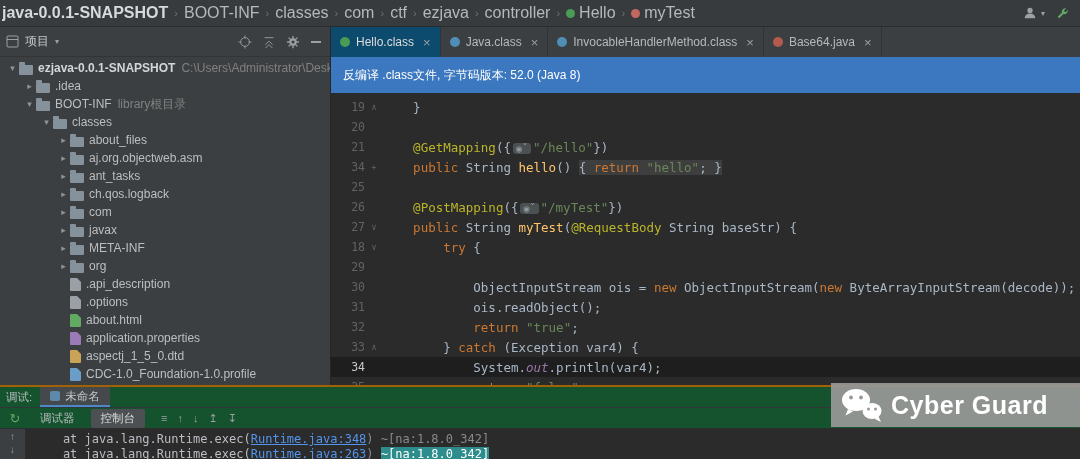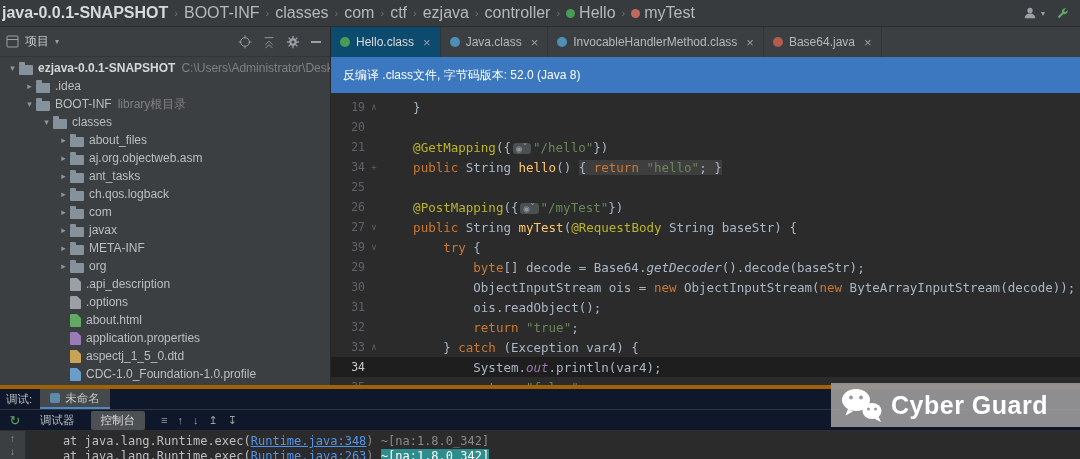--- a/index.html
+++ b/index.html
@@ -66,21 +66,21 @@
   .lnum { width:34px; flex:none; text-align:right; color:#606366; font-size:11.5px; }
   .lfold { width:18px; flex:none; text-align:center; color:#5e6264; font-size:9px; }
   .lcontent { flex:1; min-width:0; overflow:hidden; white-space:pre; }
   .pln { color:#a9b7c6; } .kw { color:#cc7832; } .str { color:#6a8759; }
   .ann { color:#bbb529; } .mth { color:#ffc66b; }
   .stc { color:#a9b7c6; font-style:italic; } .fld { color:#9876aa; font-style:italic; }
   .fold { background:rgba(255,255,255,.09); }
   .inlay { background:#4b5052; color:#8f9a9f; border-radius:3px; font-size:10px; padding:0 3px; margin:0 2px; }
 
   
-  .bottom { height:74px; background:#0f172a; border-top:4px solid #a16207; display:flex; flex-direction:column; }
+  .bottom { height:74px; background:#14532d; border-top:2px solid #a16207; display:flex; flex-direction:column; }
   .bottom-header { height:20px; flex:none; display:flex; align-items:center; gap:8px;
                    font-size:11.5px; color:#b7bbbe; padding-left:6px; }
   .session-tab { height:20px; display:flex; align-items:center; gap:5px; padding:0 10px;
                  background:#45494c; border-bottom:2px solid #4a88c8; font-size:11.5px; color:#c6cacc; }
   .cfg-ico { width:10px; height:10px; background:#5d8aab; border-radius:2px; }
   .bottom-toolbar { height:22px; flex:none; display:flex; align-items:center; gap:6px;
                     border-top:1px solid #333639; border-bottom:1px solid #2c2e30; padding-left:6px; }
   .tb-restart { color:#5fa865; font-size:13px; width:18px; text-align:center; }
   .bt-tab { padding:2px 10px; font-size:11.5px; color:#b7bbbe; }
   .bt-tab.selected { background:#4c5052; border-radius:2px; color:#dddddd; }
@@ -362,28 +362,27 @@
           <span class="lnum">26</span>
           <span class="lfold"></span>
           <span class="lcontent"><span class="pln">    </span><span class="ann">@PostMapping</span><span class="pln">({</span><span class="inlay">◉ˇ</span><span class="str">"/myTest"</span><span class="pln">})</span></span>
         </div>
         <div class="cline">
           <span class="lnum">27</span>
           <span class="lfold">∨</span>
           <span class="lcontent"><span class="pln">    </span><span class="kw">public</span><span class="pln"> String </span><span class="mth">myTest</span><span class="pln">(</span><span class="ann">@RequestBody</span><span class="pln"> String baseStr) {</span></span>
         </div>
         <div class="cline">
-          <span class="lnum">39</span>
+          <span class="lnum">18</span>
           <span class="lfold">∨</span>
           <span class="lcontent"><span class="pln">        </span><span class="kw">try</span><span class="pln"> {</span></span>
         </div>
         <div class="cline">
           <span class="lnum">29</span>
           <span class="lfold"></span>
-          <span class="lcontent"><span class="pln">            </span><span class="kw">byte</span><span class="pln">[] decode = Base64.</span><span class="stc">getDecoder</span><span class="pln">().decode(baseStr);</span></span>
         </div>
         <div class="cline">
           <span class="lnum">30</span>
           <span class="lfold"></span>
           <span class="lcontent"><span class="pln">            ObjectInputStream ois = </span><span class="kw">new</span><span class="pln"> ObjectInputStream(</span><span class="kw">new</span><span class="pln"> ByteArrayInputStream(decode));</span></span>
         </div>
         <div class="cline">
           <span class="lnum">31</span>
           <span class="lfold"></span>
           <span class="lcontent"><span class="pln">            ois.readObject();</span></span>

